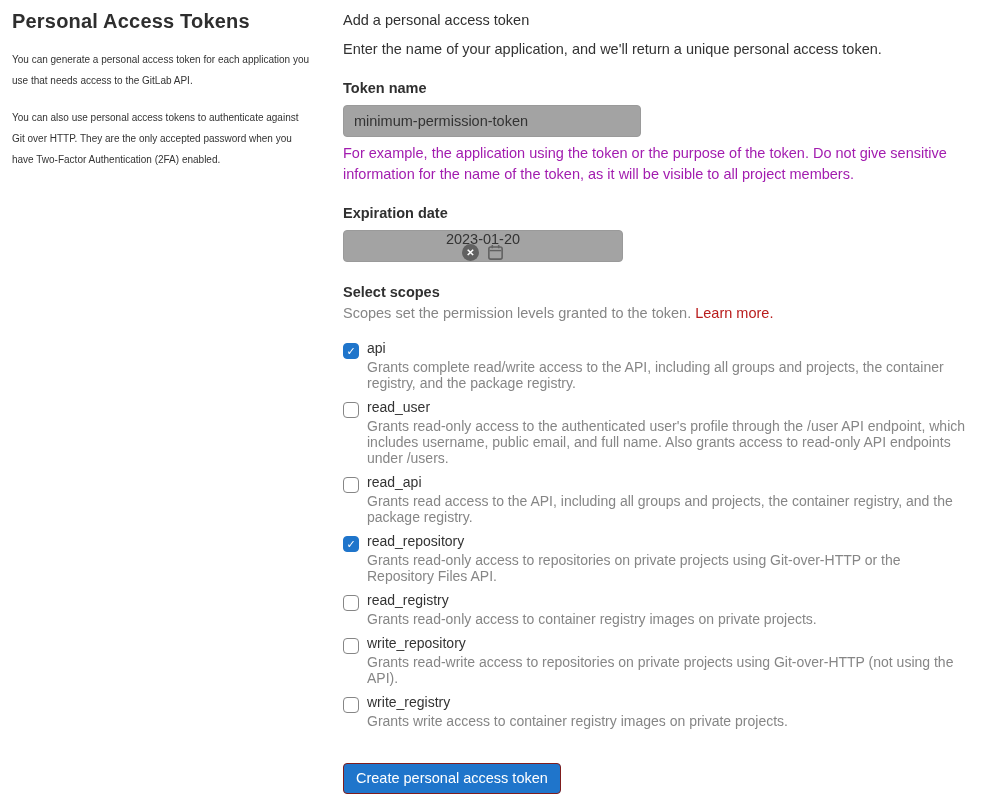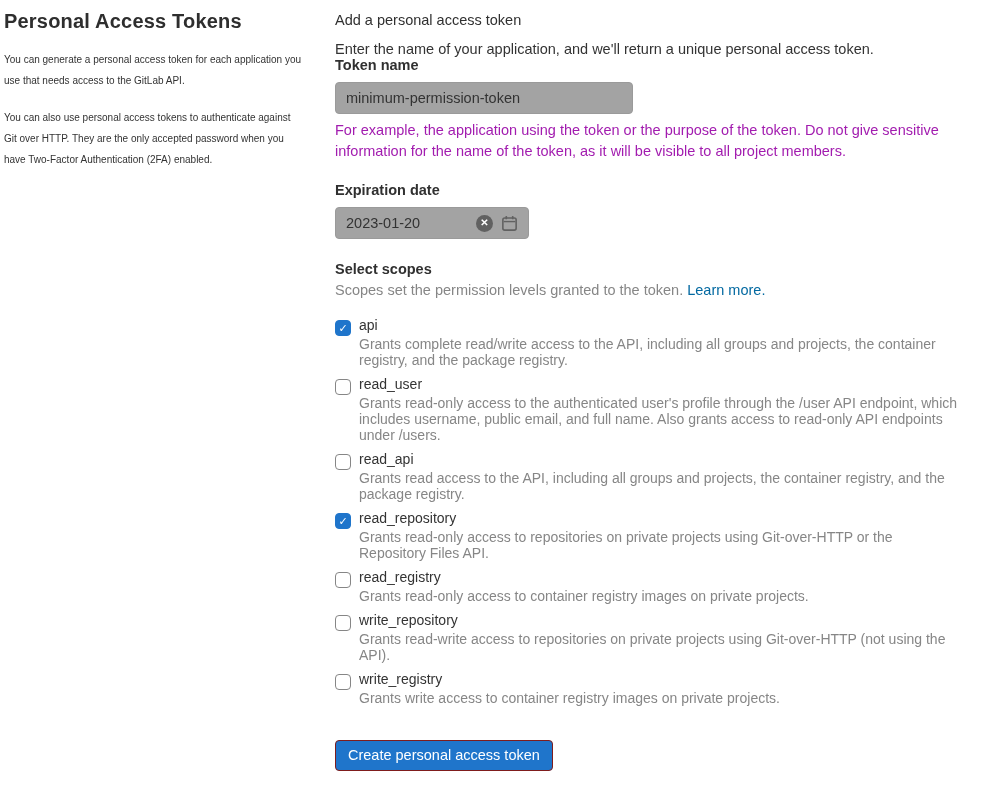--- a/index.html
+++ b/index.html
@@ -5,21 +5,21 @@
   * { margin: 0; padding: 0; box-sizing: border-box; }
   html, body {
     width: 986px; height: 797px;
     background: #ffffff;
     font-family: "Liberation Sans", sans-serif;
     color: #333333;
     overflow: hidden;
   }
   .page {
     display: flex;
-    padding: 10px 0 0 4px;
+    padding: 10px 0 0 12px;
   }
   
   .left-col { width: 300px; flex: 0 0 300px; }
   .page-title {
     font-size: 20px;
     font-weight: bold;
     color: #2e2e2e;
     letter-spacing: 0.2px;
     margin-bottom: 16px;
   }
@@ -33,40 +33,41 @@
   .right-col { margin-left: 31px; width: 625px; padding-top: 2px; }
   .form-heading {
     font-size: 14.5px;
     font-weight: normal;
     color: #303030;
     margin-bottom: 13px;
   }
   .form-subheading {
     font-size: 14.5px;
     color: #333333;
+    margin-bottom: 23px;
   }
   .field-label {
     font-size: 14.5px;
     font-weight: bold;
     color: #303030;
     margin-bottom: 9px;
   }
   .text-input {
     display: flex;
     align-items: center;
     height: 32px;
     border: 1px solid #9a9a9a;
     border-radius: 4px;
     background: #a3a3a3;
     padding: 0 10px;
     font-size: 14.5px;
     color: #333333;
   }
   .token-name-input { width: 298px; margin-bottom: 6px; }
-  .expiration-input { width: 194px; justify-content: space-between; margin-bottom: 22px; }
+  .expiration-input { width: 280px; justify-content: space-between; margin-bottom: 22px; flex-direction: column; }
   .input-value { flex: 1; white-space: nowrap; overflow: hidden; }
   .input-icons { display: flex; align-items: center; gap: 8px; }
   .clear-btn {
     width: 17px; height: 17px;
     border-radius: 50%;
     background: #616161;
     color: #ffffff;
     display: flex; align-items: center; justify-content: center;
     font-size: 10px;
     font-weight: bold;
@@ -80,21 +81,21 @@
     color: #a21caf;
     margin-bottom: 20px;
   }
   .scopes-label { margin-bottom: 5px; }
   .scopes-help {
     font-size: 14.5px;
     color: #868686;
     margin-bottom: 19px;
   }
   .scopes-help a {
-    color: #0369a1;
+    color: #b91c1c;
     text-decoration: none;
     cursor: pointer;
   }
   
   .scope-row {
     display: flex;
     align-items: flex-start;
     margin-bottom: 8px;
   }
   .checkbox {

